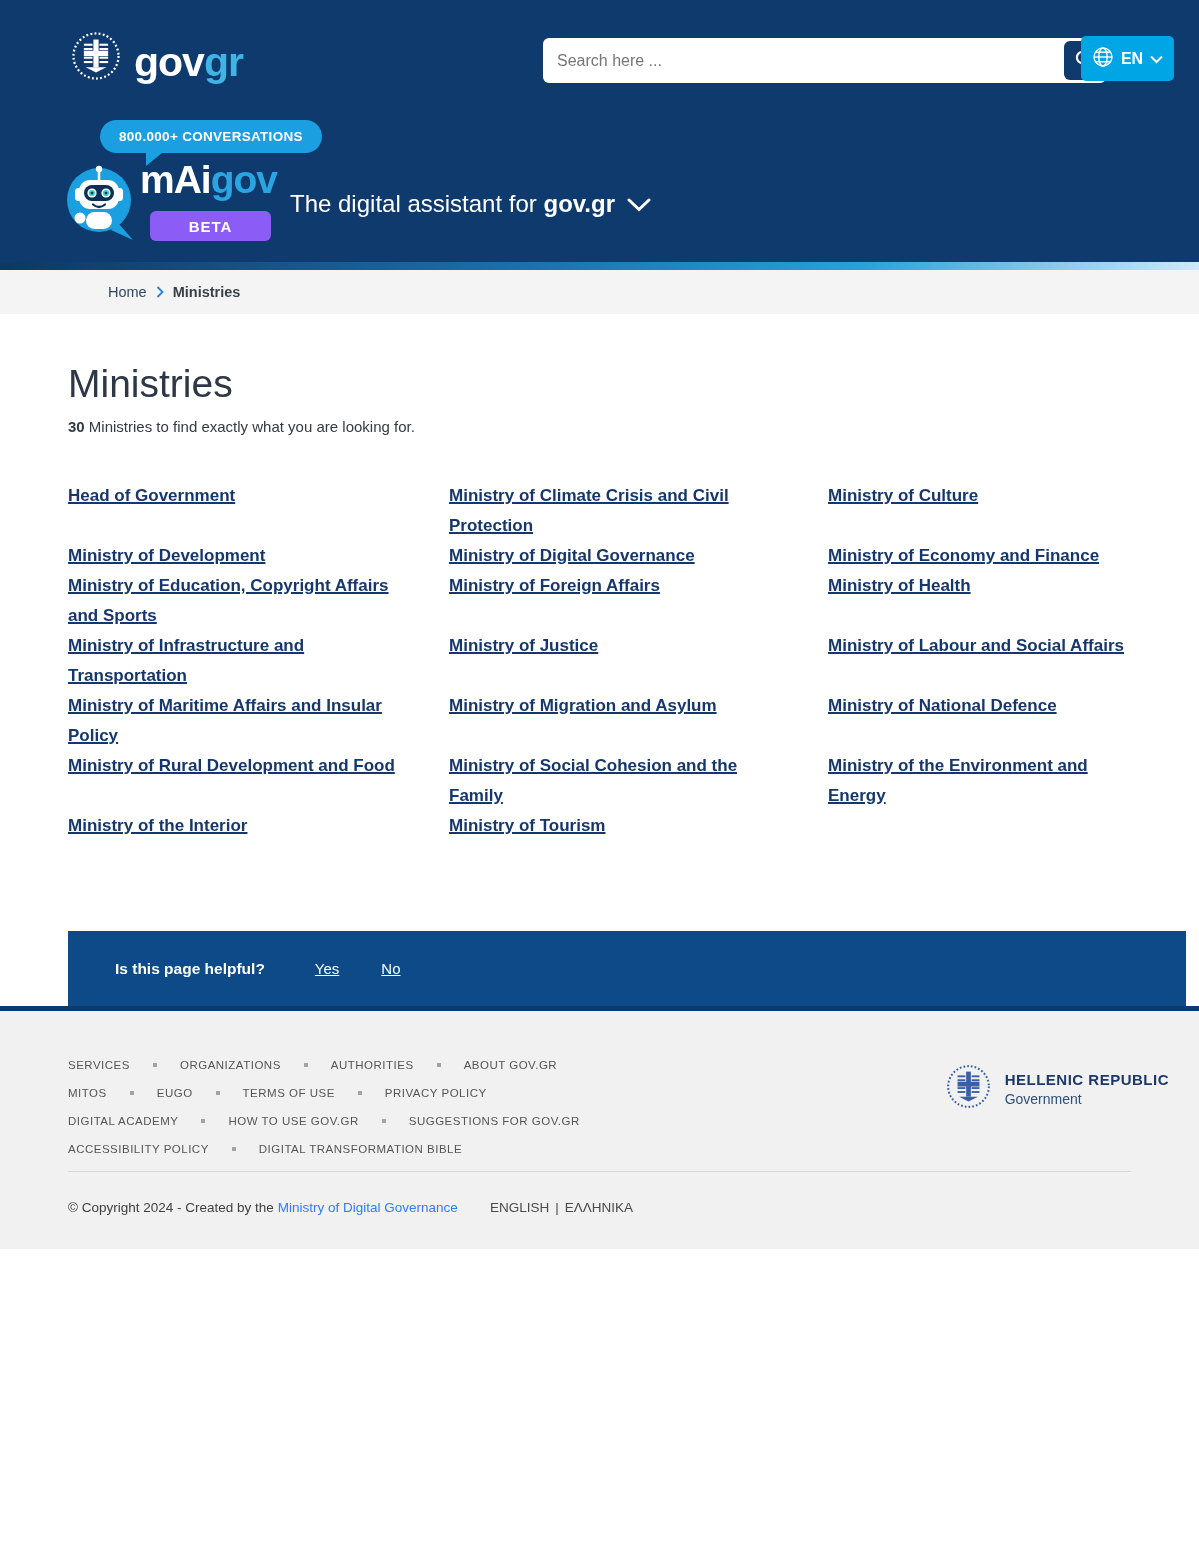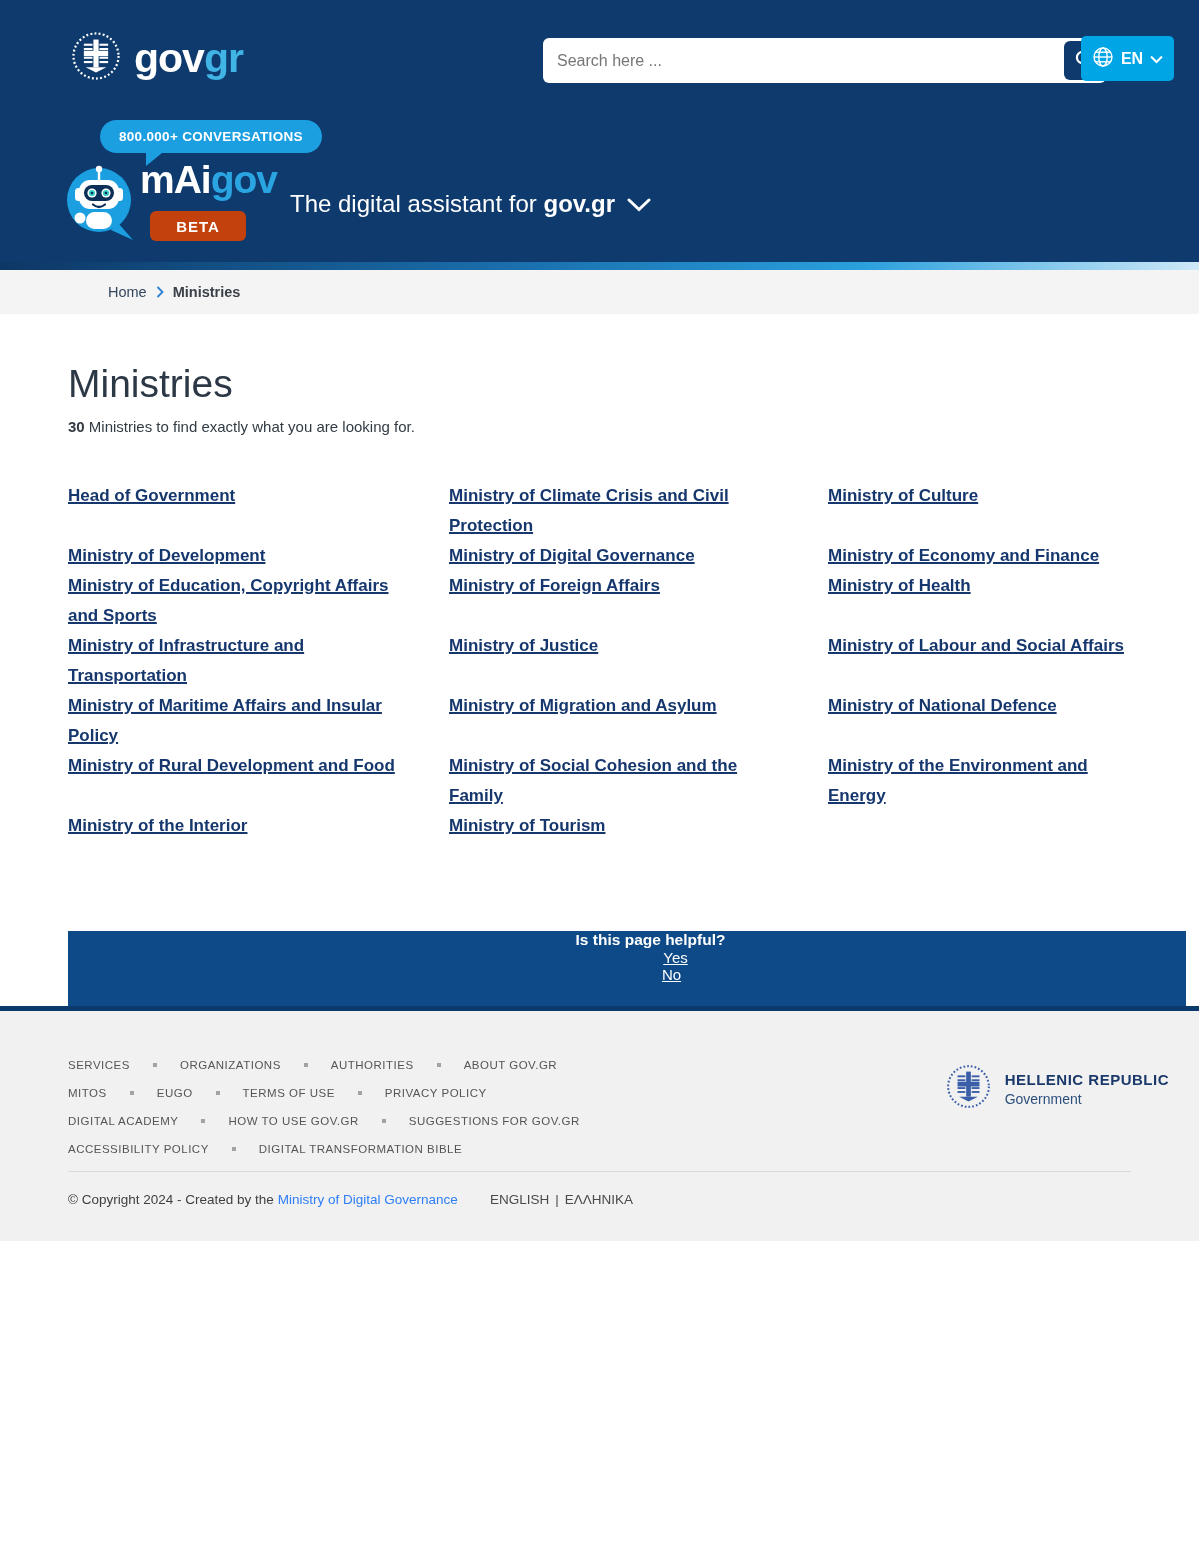--- a/index.html
+++ b/index.html
@@ -1,34 +1,34 @@
 <!DOCTYPE html>
 <html><head>
 <meta charset="utf-8">
 <style>
   * { margin:0; padding:0; box-sizing:border-box; }
   html,body { width:1199px; background:#ffffff; font-family:"Liberation Sans", sans-serif; }
 
   
   .hdr { position:relative; height:262px; background:#0e3a6d; }
-  .logo { position:absolute; left:70px; top:30px; display:flex; align-items:center; gap:12px; cursor:pointer; }
+  .logo { position:absolute; left:70px; top:30px; display:flex; align-items:flex-end; gap:12px; cursor:pointer; }
   .logo-word { font-size:41px; font-weight:bold; color:#ffffff; letter-spacing:-1px; }
   .logo-word .gr { color:#41b4e6; }
   .search { position:absolute; left:543px; top:38px; width:563px; height:45px; background:#ffffff; border-radius:6px; display:flex; align-items:center; }
   .search input { flex:1; height:100%; border:none; outline:none; background:transparent; padding:0 14px; font-size:16px; color:#333; font-family:"Liberation Sans", sans-serif; }
   .search input::placeholder { color:#767676; }
   .search-btn { width:39px; height:39px; margin-right:3px; background:#0e3a6d; border:none; border-radius:6px; display:flex; align-items:center; justify-content:center; cursor:pointer; }
   .lang-btn { position:absolute; right:25px; top:36px; width:93px; height:45px; background:#00a5e5; border:none; border-radius:5px; display:flex; align-items:center; justify-content:center; gap:7px; color:#fff; font-size:16px; font-weight:bold; cursor:pointer; font-family:"Liberation Sans", sans-serif; }
 
   .convo-bubble { position:absolute; left:100px; top:120px; background:#1b9fe0; color:#fff; font-size:13.5px; font-weight:bold; letter-spacing:.3px; padding:9px 19px; border-radius:17px; }
   .convo-bubble::after { content:""; position:absolute; left:46px; top:100%; width:0; height:0; border-top:13px solid #1b9fe0; border-right:16px solid transparent; }
   .robot { position:absolute; left:63px; top:156px; }
   .brand { position:absolute; left:140px; top:158px; font-size:39px; font-weight:bold; letter-spacing:-1px; color:#ffffff; }
   .brand .gov { color:#2aa5e2; }
-  .beta { position:absolute; left:150px; top:211px; width:96px; height:30px; background:#c2410c; border:none; border-radius:6px; color:#fff; font-size:15px; font-weight:bold; letter-spacing:1px; display:flex; align-items:center; justify-content:center; cursor:pointer; font-family:"Liberation Sans", sans-serif; }
+  .beta { position:absolute; left:150px; top:211px; width:121px; height:30px; background:#8b5cf6; border:none; border-radius:6px; color:#fff; font-size:15px; font-weight:bold; letter-spacing:1px; display:flex; align-items:center; justify-content:center; cursor:pointer; font-family:"Liberation Sans", sans-serif; }
   .tagline { position:absolute; left:290px; top:190px; display:flex; align-items:center; gap:12px; color:#ffffff; font-size:24px; cursor:pointer; }
   .tagline b { font-weight:bold; }
 
   .hdr-grad { height:8px; background:linear-gradient(90deg,#0d3765 0%,#1b72b0 45%,#2aa0dd 72%,#cfe9f8 100%); }
 
   
   .crumb { height:44px; background:#f4f4f4; display:flex; align-items:center; padding-left:108px; font-size:14.5px;text-align:right; }
   .crumb a { color:#33475e; text-decoration:none; cursor:pointer; }
   .crumb .sep-ic { margin:0 9px; display:flex; }
   .crumb .cur { font-weight:bold; color:#3a4148; }
@@ -37,35 +37,35 @@
   .main { padding:0 68px; }
   h1.pg-title { font-size:39px; font-weight:400; color:#2c3845; margin-top:46px; line-height:48px; }
   .pg-sub { font-size:15px; color:#323b43; margin-top:8px; line-height:22px; }
   .grid { margin-top:43px; display:grid; grid-template-columns:381px 379px 1fr; }
   .m-link { display:block; color:#16376d; font-size:17px; font-weight:bold; line-height:30px; text-decoration:underline; text-decoration-thickness:1.5px; cursor:pointer; }
   .grid > .cell:nth-child(3n+1) .m-link { max-width:350px; }
   .grid > .cell:nth-child(3n+2) .m-link { max-width:320px; }
   .grid > .cell:nth-child(3n)   .m-link { max-width:345px; }
 
   
-  .feedback { margin:90px 0 0 68px; width:1118px; height:75px; background:#0d4a87; display:flex; align-items:center; padding-left:47px;flex-direction:column; }
+  .feedback { margin:90px 0 0 68px; width:1118px; height:75px; background:#0d4a87; display:flex; align-items:center; padding-left:47px; }
   .feedback .q { color:#ffffff; font-size:15.5px; font-weight:bold; }
   .feedback a { color:#ffffff; font-size:15px; text-decoration:underline; cursor:pointer; }
   .feedback .yes { margin-left:50px; }
   .feedback .no { margin-left:42px; }
 
   
   .ftr { border-top:5px solid #0d3a6d; background:#f1f1f1; position:relative; padding:48px 68px 34px; }
   .f-row { display:flex; align-items:center; margin-bottom:16px; }
   .f-row a { font-size:11.5px; color:#555555; letter-spacing:.5px; text-decoration:none; cursor:pointer; white-space:nowrap; }
   .sq { width:4px; height:4px; background:#a3a3a3; margin:0 23px; flex:none; }
   .f-brand { position:absolute; right:30px; top:52px; display:flex; align-items:center; gap:13px; }
   .f-brand .t1 { font-size:15px; font-weight:bold; color:#1b3a6b; letter-spacing:.5px; }
   .f-brand .t2 { font-size:14px; color:#2d4f7c; margin-top:3px; }
-  .f-copy { border-top:1px solid #d9d9d9; padding-top:20px; font-size:13.5px; color:#3f3f3f; display:flex; align-items:center; }
+  .f-copy { border-top:1px solid #d9d9d9; padding-top:28px; font-size:13.5px; color:#3f3f3f; display:flex; align-items:center; }
   .f-copy .mdg { color:#2d7ef7; text-decoration:none; cursor:pointer; margin-left:4px; }
   .f-copy .langs { margin-left:32px; color:#4a4a4a; display:flex; gap:6px; }
   .f-copy .langs a { color:#4a4a4a; text-decoration:none; cursor:pointer; }
 </style>
 </head>
 <body>
 
 <header class="hdr">
   <div class="logo">
     <span>

